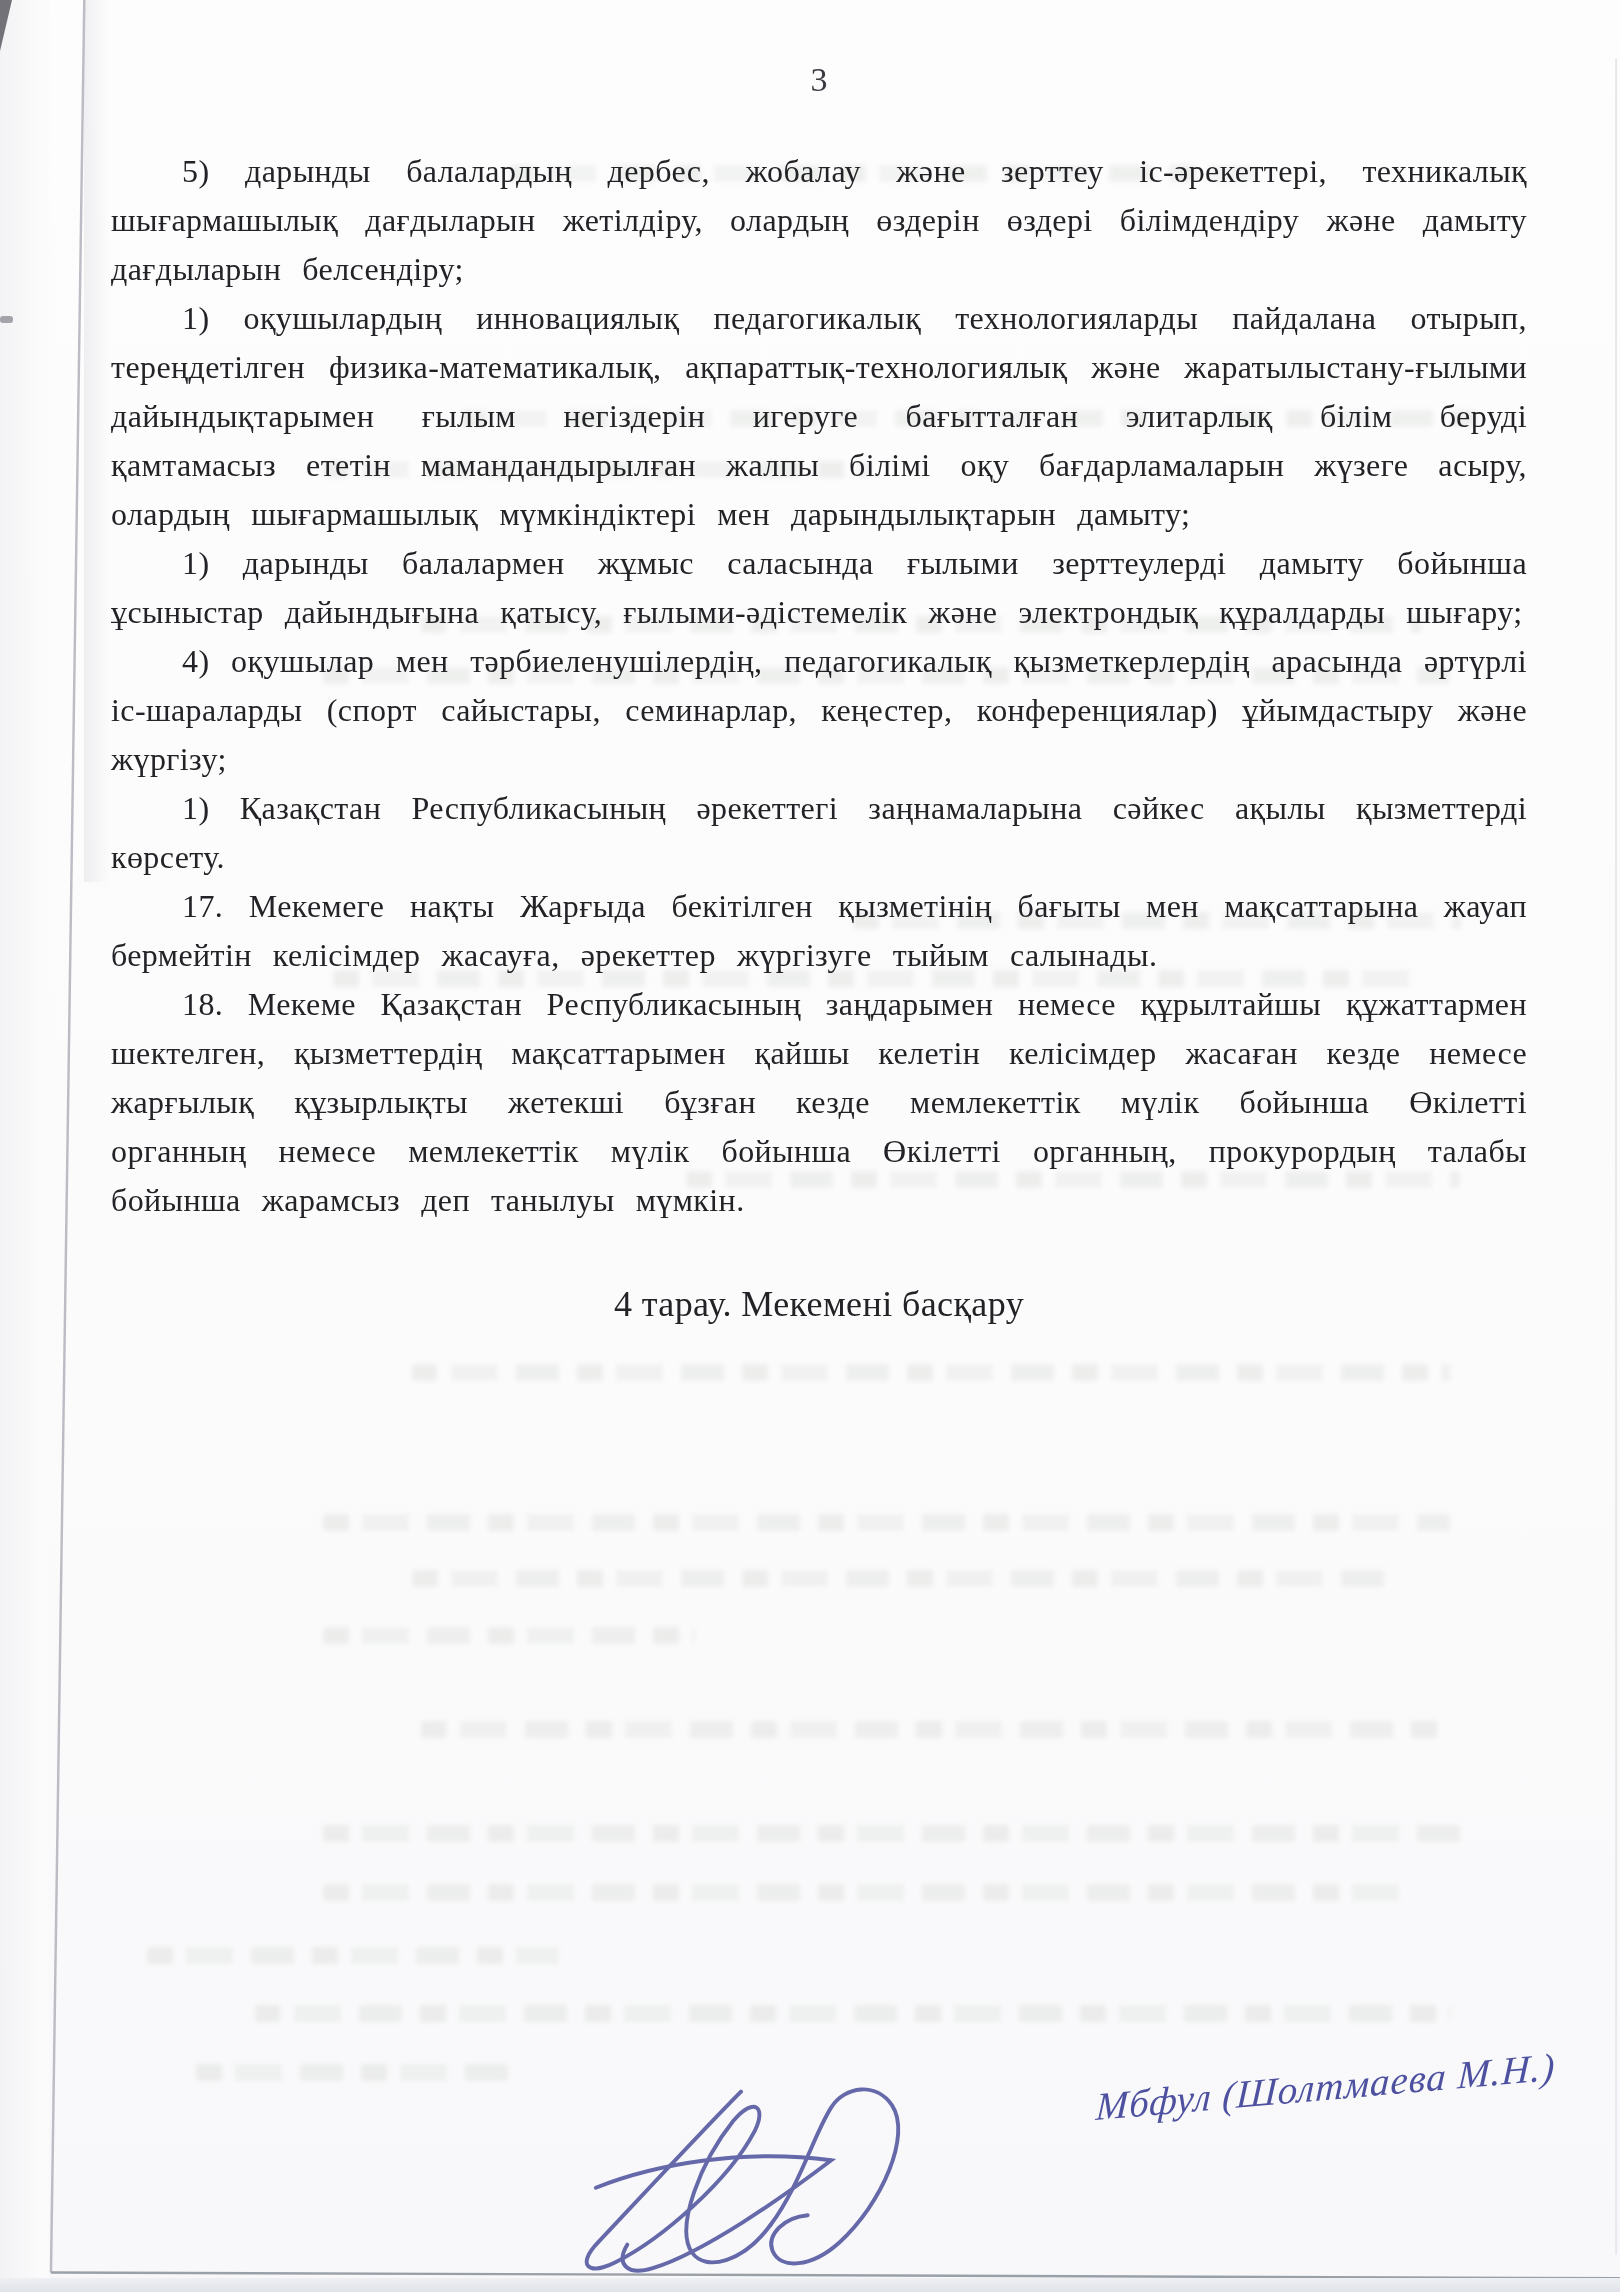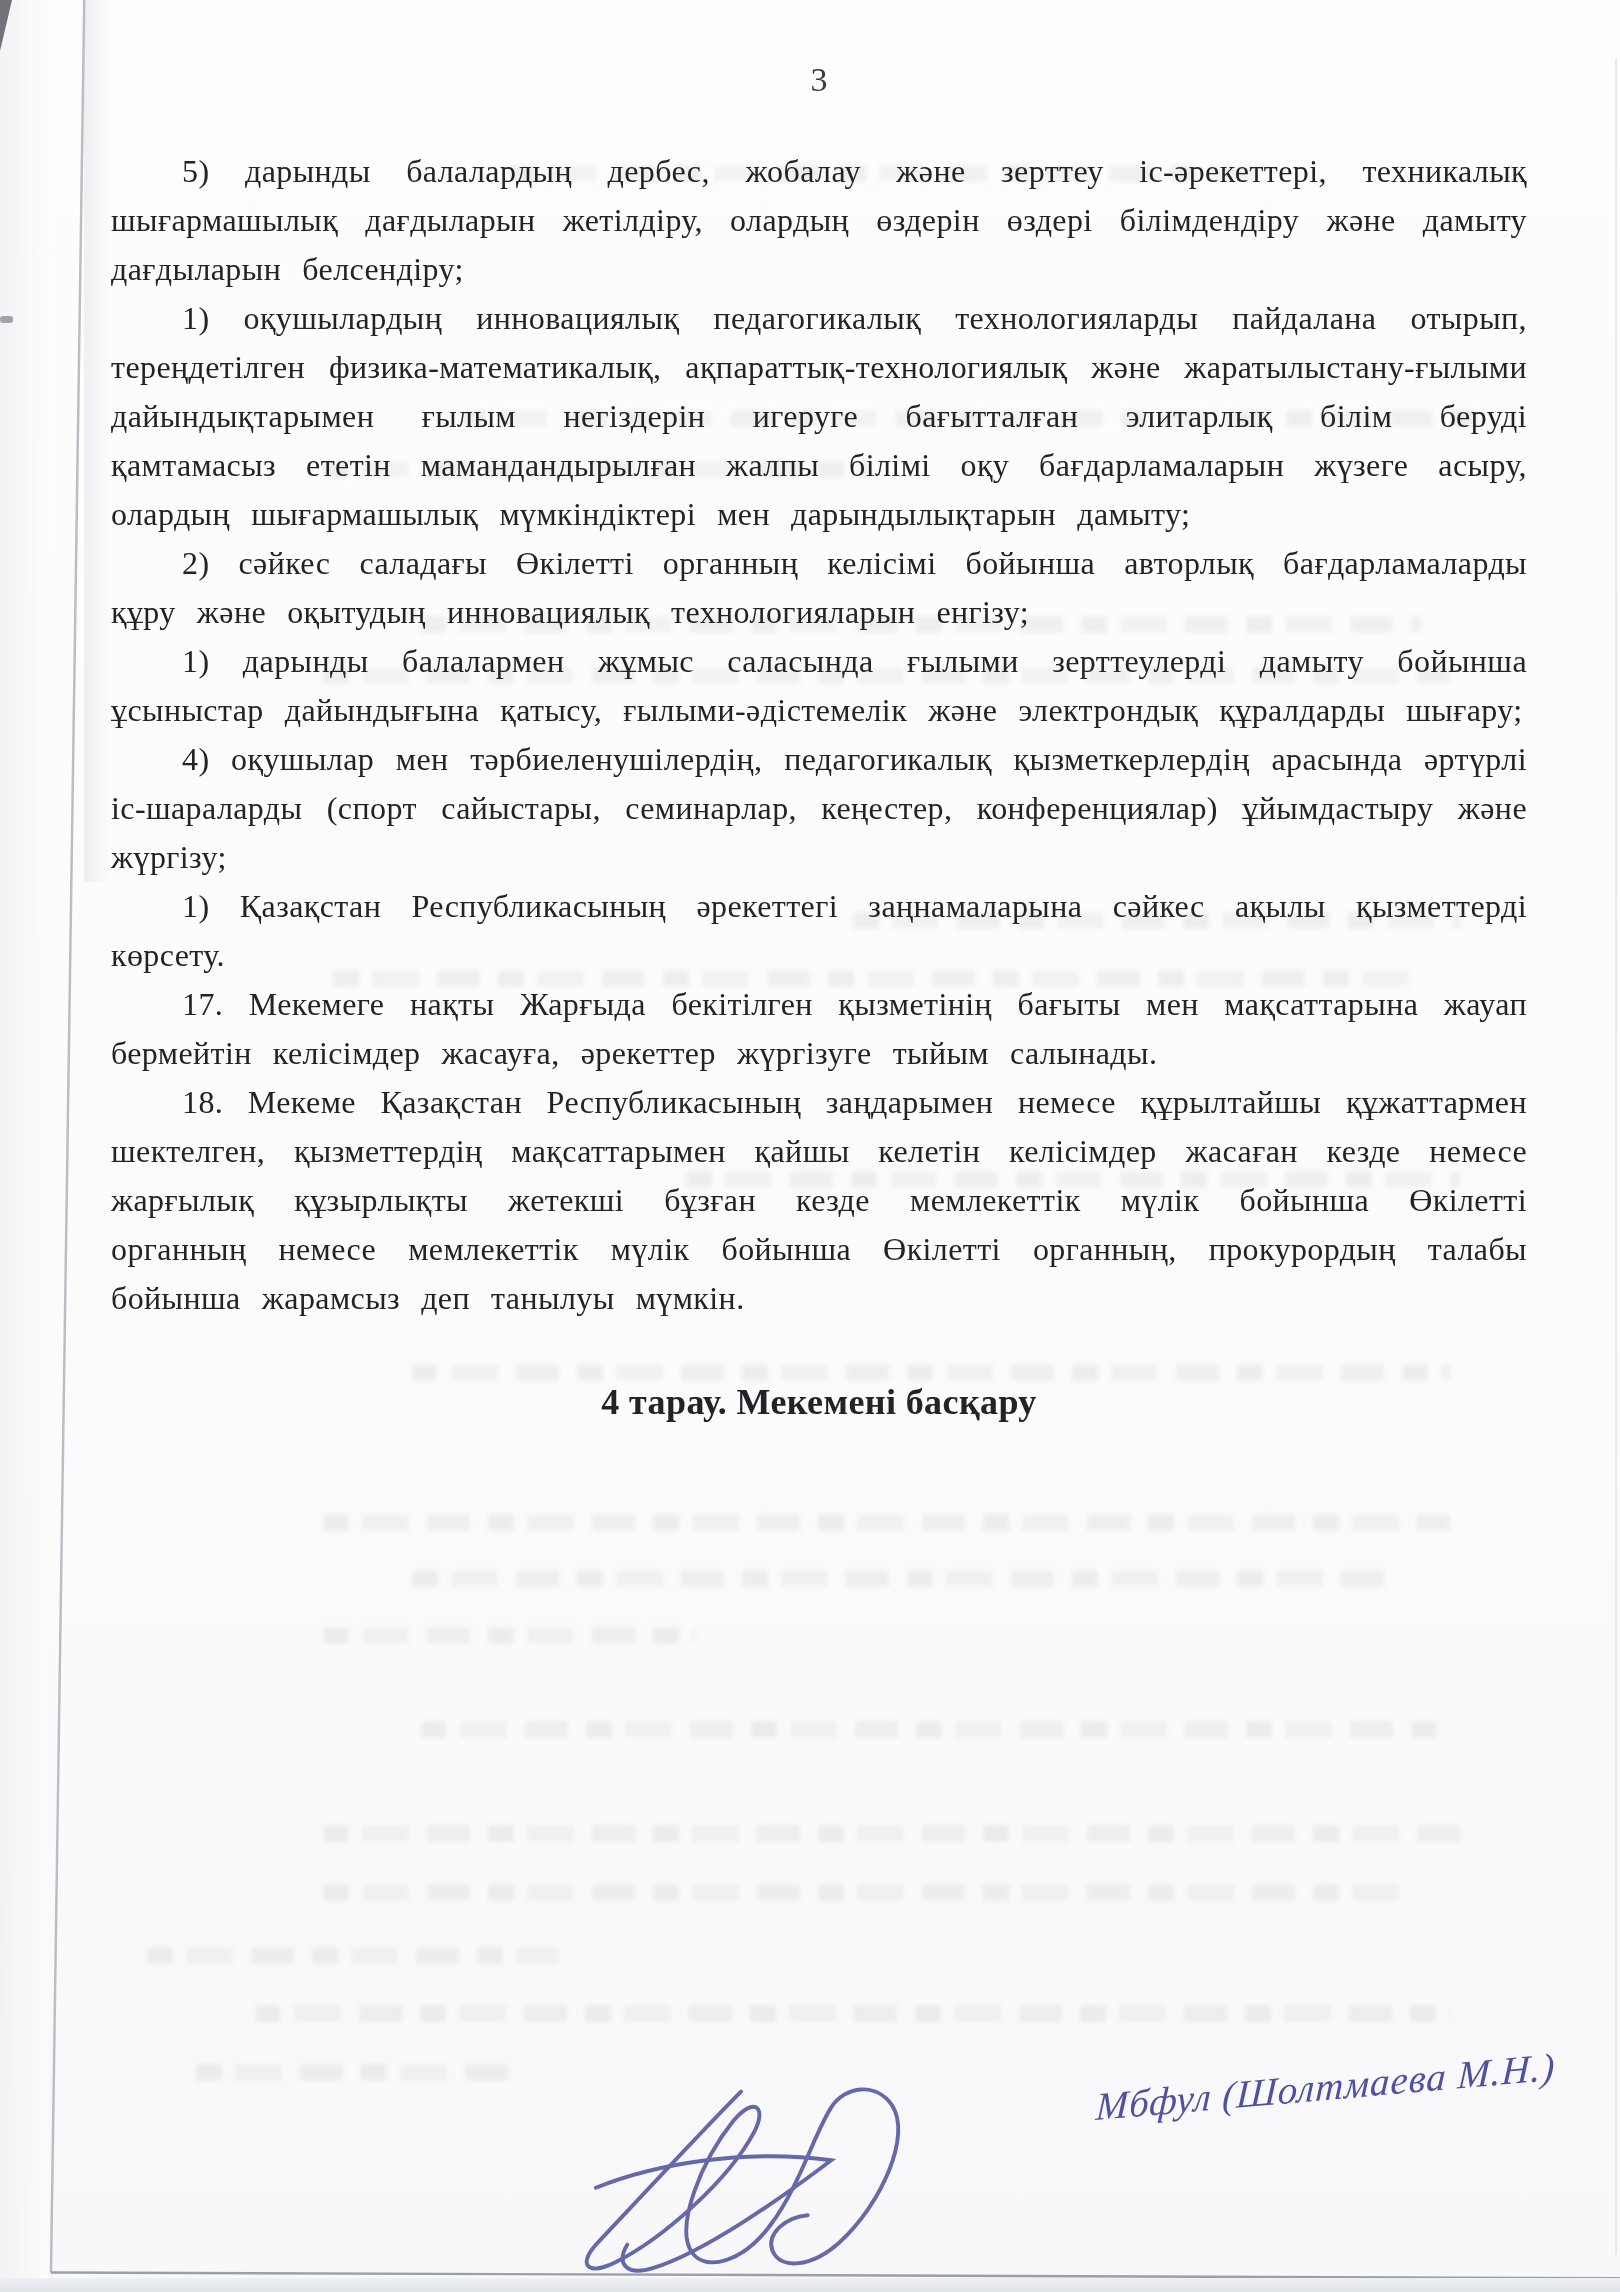--- a/index.html
+++ b/index.html
@@ -75,21 +75,21 @@
     letter-spacing: 0.4px;
     word-spacing: 12.7px;
     text-align: justify;
     text-indent: 71px;
     text-rendering: optimizeLegibility;
   }
   .chapter-heading {
     margin: 55px 0 26px 0;
     font-size: 36px;
     line-height: 49px;
-    font-weight: bold;
+    font-weight: normal;
     text-align: center;
     letter-spacing: 0.4px;
   }
   .closing-par { margin-top: 0; }
   
   .signature-flourish {
     position: absolute; left: 537px; top: 2070px;
     width: 461px; height: 211px;
   }
   .signature-note {
@@ -135,21 +135,20 @@
   <div class="ghost" style="left:323px; top:1884px; width:1078px;"></div>
   <div class="ghost" style="left:147px; top:1947px; width:412px;"></div>
   <div class="ghost" style="left:255px; top:2005px; width:1196px;"></div>
   <div class="ghost" style="left:196px; top:2064px; width:314px;"></div>
 
   <div class="page-number">3</div>
 
   <div class="content">
     <p class="body-par">5) дарынды балалардың дербес, жобалау және зерттеу іс-әрекеттері, техникалық шығармашылық дағдыларын жетілдіру, олардың өздерін өздері білімдендіру және дамыту дағдыларын белсендіру;</p>
     <p class="body-par">1) оқушылардың инновациялық педагогикалық технологияларды пайдалана отырып, тереңдетілген физика-математикалық, ақпараттық-технологиялық және жаратылыстану-ғылыми дайындықтарымен ғылым негіздерін игеруге бағытталған элитарлық білім беруді қамтамасыз ететін мамандандырылған жалпы білімі оқу бағдарламаларын жүзеге асыру, олардың шығармашылық мүмкіндіктері мен дарындылықтарын дамыту;</p>
-    <p class="body-par">2) сәйкес саладағы Өкілетті органның келісімі бойынша авторлық бағдарламаларды құру және оқытудың инновациялық технологияларын енгізу;</p>
     <p class="body-par">1) дарынды балалармен жұмыс саласында ғылыми зерттеулерді дамыту бойынша ұсыныстар дайындығына қатысу, ғылыми-әдістемелік және электрондық құралдарды шығару;</p>
     <p class="body-par">4) оқушылар мен тәрбиеленушілердің, педагогикалық қызметкерлердің арасында әртүрлі іс-шараларды (спорт сайыстары, семинарлар, кеңестер, конференциялар) ұйымдастыру және жүргізу;</p>
     <p class="body-par">1) Қазақстан Республикасының әрекеттегі заңнамаларына сәйкес ақылы қызметтерді көрсету.</p>
     <p class="body-par">17. Мекемеге нақты Жарғыда бекітілген қызметінің бағыты мен мақсаттарына жауап бермейтін келісімдер жасауға, әрекеттер жүргізуге тыйым салынады.</p>
     <p class="body-par">18. Мекеме Қазақстан Республикасының заңдарымен немесе құрылтайшы құжаттармен шектелген, қызметтердің мақсаттарымен қайшы келетін келісімдер жасаған кезде немесе жарғылық құзырлықты жетекші бұзған кезде мемлекеттік мүлік бойынша Өкілетті органның немесе мемлекеттік мүлік бойынша Өкілетті органның, прокурордың талабы бойынша жарамсыз деп танылуы мүмкін.</p>
     <h2 class="chapter-heading">4 тарау. Мекемені басқару</h2>
   </div>
 
   <svg class="signature-flourish" viewBox="0 0 470 215" fill="none">
     <g stroke="#4c509c" stroke-width="4" stroke-linecap="round" opacity="0.85">

